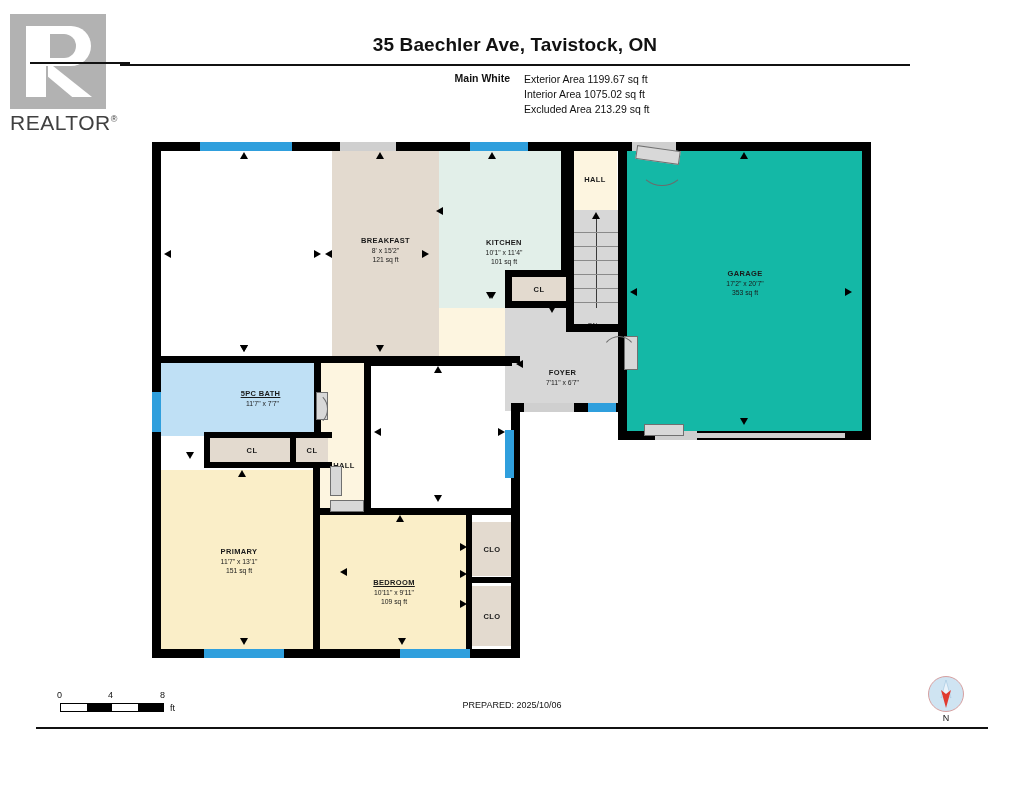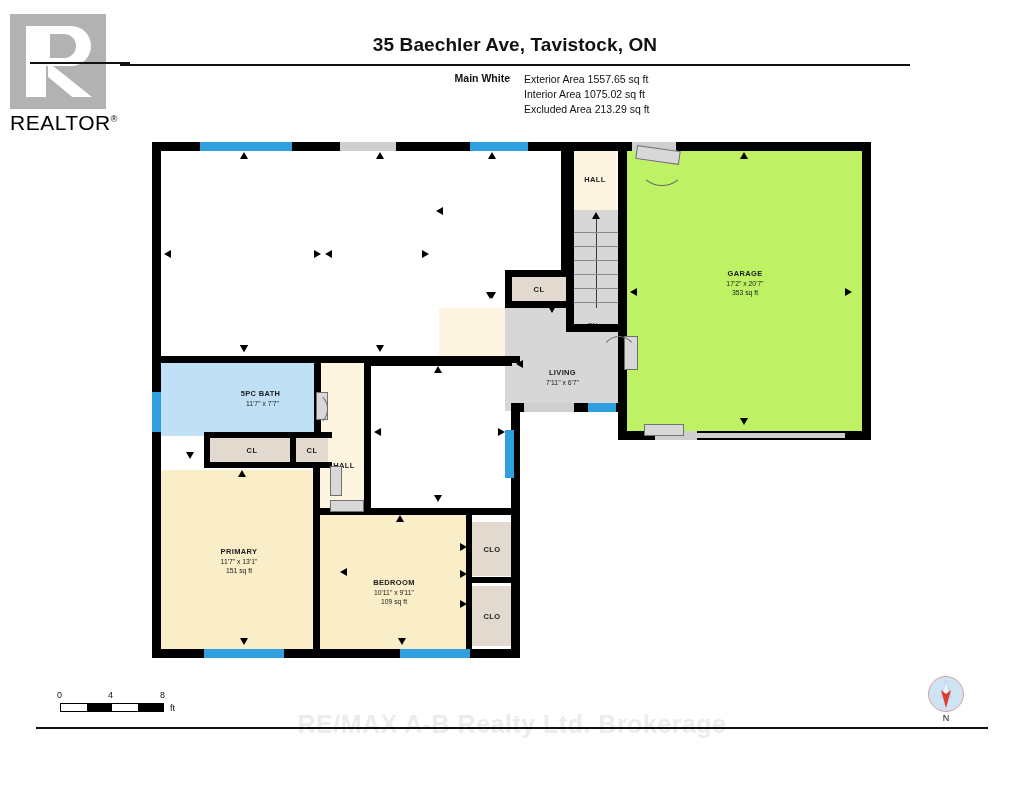--- a/index.html
+++ b/index.html
@@ -39,21 +39,21 @@
   .realtor-r-hole {
     position: absolute; left: 40px; top: 20px; width: 26px; height: 24px;
     background: #b2b2b2; border-radius: 0 14px 14px 0;
   }
   .realtor-r-leg {
     position: absolute; left: 38px; top: 48px; width: 44px; height: 35px;
     background: #fff;
     clip-path: polygon(0 0, 100% 100%, 55% 100%, 0 42%);
   }
   .realtor-word {
-    position: absolute; left: 0; top: 97px; font-size: 21px; color: #000000;
+    position: absolute; left: 0; top: 97px; font-size: 21px; color: #404040;
     letter-spacing: .5px; font-family: "Liberation Sans", sans-serif;
   }
   .realtor-reg { font-size: 9px; vertical-align: super; }
   .logo-line { position: absolute; left: 30px; top: 62px; width: 100px; height: 2px; background: #111; }
 
   
   .room {
     position: absolute;
     display: flex; flex-direction: column;
     align-items: center; justify-content: center;
@@ -112,27 +112,37 @@
       <div class="realtor-r-leg"></div>
     </div>
     <div class="realtor-word"><span>REALTOR</span><span class="realtor-reg">®</span></div>
   </div>
   <div class="logo-line"></div>
 
   <div class="title">35 Baechler Ave, Tavistock, ON</div>
   <div class="title-rule"></div>
   <div class="floor-label">Main White</div>
   <div class="area-list">
-    <div>Exterior Area 1557.65 sq ft</div>
+    <div>Exterior Area 1199.67 sq ft</div>
     <div>Interior Area 1075.02 sq ft</div>
     <div>Excluded Area 213.29 sq ft</div>
   </div>
 
 
-
+  <div class="room" style="left:332px;top:144px;width:107px;height:212px;background:#e3dacf;">
+    <div class="rname">BREAKFAST</div>
+    <div class="rdim">8' x 15'2"</div>
+    <div class="rarea">121 sq ft</div>
+  </div>
+
+  <div class="room" style="left:439px;top:144px;width:130px;height:164px;background:#e2efe9;">
+    <div class="rname" style="margin-top:52px;">KITCHEN</div>
+    <div class="rdim">10'1" x 11'4"</div>
+    <div class="rarea">101 sq ft</div>
+  </div>
 
   <div class="room" style="left:439px;top:308px;width:66px;height:48px;background:#fdf5e0;">
     <div class="lbl-only" style="margin-top:14px;">HALL</div>
   </div>
 
   <div class="room" style="left:573px;top:148px;width:44px;height:62px;background:#fdf5e0;">
     <div class="lbl-only">HALL</div>
   </div>
 
   <div style="position:absolute;left:573px;top:210px;width:52px;height:118px;background:#d7d7d7;"></div>
@@ -140,39 +150,39 @@
   <div class="arrow ar-up" style="left:592px;top:212px;"></div>
   <div class="stair-step" style="left:573px;top:232px;width:52px;"></div>
   <div class="stair-step" style="left:573px;top:246px;width:52px;"></div>
   <div class="stair-step" style="left:573px;top:260px;width:52px;"></div>
   <div class="stair-step" style="left:573px;top:274px;width:52px;"></div>
   <div class="stair-step" style="left:573px;top:288px;width:52px;"></div>
   <div class="stair-step" style="left:573px;top:302px;width:52px;"></div>
   <div class="stair-step" style="left:573px;top:316px;width:52px;"></div>
 
   <div class="room" style="left:505px;top:308px;width:115px;height:103px;background:#d7d7d7;">
-    <div class="rname" style="margin-top:36px;">LIVING</div>
+    <div class="rname" style="margin-top:36px;">FOYER</div>
     <div class="rdim">7'11" x 6'7"</div>
   </div>
   <div style="position:absolute;left:588px;top:322px;font-size:6.5px;color:#1a1a1a;">
     <span>DN</span>
   </div>
 
   <div class="room" style="left:510px;top:275px;width:58px;height:28px;background:#e3dacf;">
     <div class="lbl-only">CL</div>
   </div>
 
-  <div class="room" style="left:625px;top:144px;width:240px;height:288px;background:#bef264;">
+  <div class="room" style="left:625px;top:144px;width:240px;height:288px;background:#14b8a6;">
     <div class="rname" style="margin-top:-10px;">GARAGE</div>
     <div class="rdim">17'2" x 20'7"</div>
     <div class="rarea">353 sq ft</div>
   </div>
 
   <div class="room" style="left:160px;top:360px;width:160px;height:76px;background:#bfe0f5;">
-    <div class="rname" style="margin-left:41px;">5PC BATH</div>
+    <div class="rname" style="margin-left:41px;text-decoration:underline;">5PC BATH</div>
     <div class="rdim" style="margin-left:45px;">11'7" x 7'7"</div>
   </div>
 
   <div class="room" style="left:320px;top:360px;width:48px;height:152px;background:#fdf5e0;">
     <div class="lbl-only" style="margin-top:58px;">HALL</div>
   </div>
 
   <div class="room" style="left:439px;top:308px;width:66px;height:48px;background:#fdf5e0;">
   </div>
 
@@ -184,21 +194,21 @@
     <div class="lbl-only">CL</div>
   </div>
 
   <div class="room" style="left:160px;top:470px;width:158px;height:182px;background:#faeec8;">
     <div class="rname">PRIMARY</div>
     <div class="rdim">11'7" x 13'1"</div>
     <div class="rarea">151 sq ft</div>
   </div>
 
   <div class="room" style="left:318px;top:512px;width:152px;height:140px;background:#faeec8;">
-    <div class="rname" style="margin-top:20px;">BEDROOM</div>
+    <div class="rname" style="margin-top:20px;text-decoration:underline;">BEDROOM</div>
     <div class="rdim">10'11" x 9'11"</div>
     <div class="rarea">109 sq ft</div>
   </div>
 
   <div class="room" style="left:470px;top:522px;width:44px;height:54px;background:#e3dacf;">
     <div class="lbl-only">CLO</div>
   </div>
   <div class="room" style="left:470px;top:586px;width:44px;height:60px;background:#e3dacf;">
     <div class="lbl-only">CLO</div>
   </div>
@@ -322,21 +332,21 @@
   <div class="sc-num" style="left:108px;top:690px;">4</div>
   <div class="sc-num" style="left:160px;top:690px;">8</div>
   <div class="scalebar">
     <div class="sb-light"></div>
       <div class="sb-dark"></div>
       <div class="sb-light"></div>
       <div class="sb-dark"></div>
   </div>
   <div class="sc-ft">ft</div>
 
-  <div class="watermark">RE/MAX A-B Realty Ltd. Brokerage</div>
+  <div class="prepared">PREPARED: 2025/10/06</div>
   <div class="footer-rule"></div>
 
   <div class="compass">
     <div class="compass-ring"></div>
     <svg width="36" height="36" viewBox="0 0 36 36" style="position:absolute;left:0;top:0;">
       <polygon points="18,4 13,22 18,18 23,22" fill="#eaf3fa" stroke="#9fc4dd" stroke-width="0.6"></polygon>
       <polygon points="18,32 13,14 18,18 23,14" fill="#e03a2f"></polygon>
     </svg>
   </div>
   <div class="compass-n">N</div>

